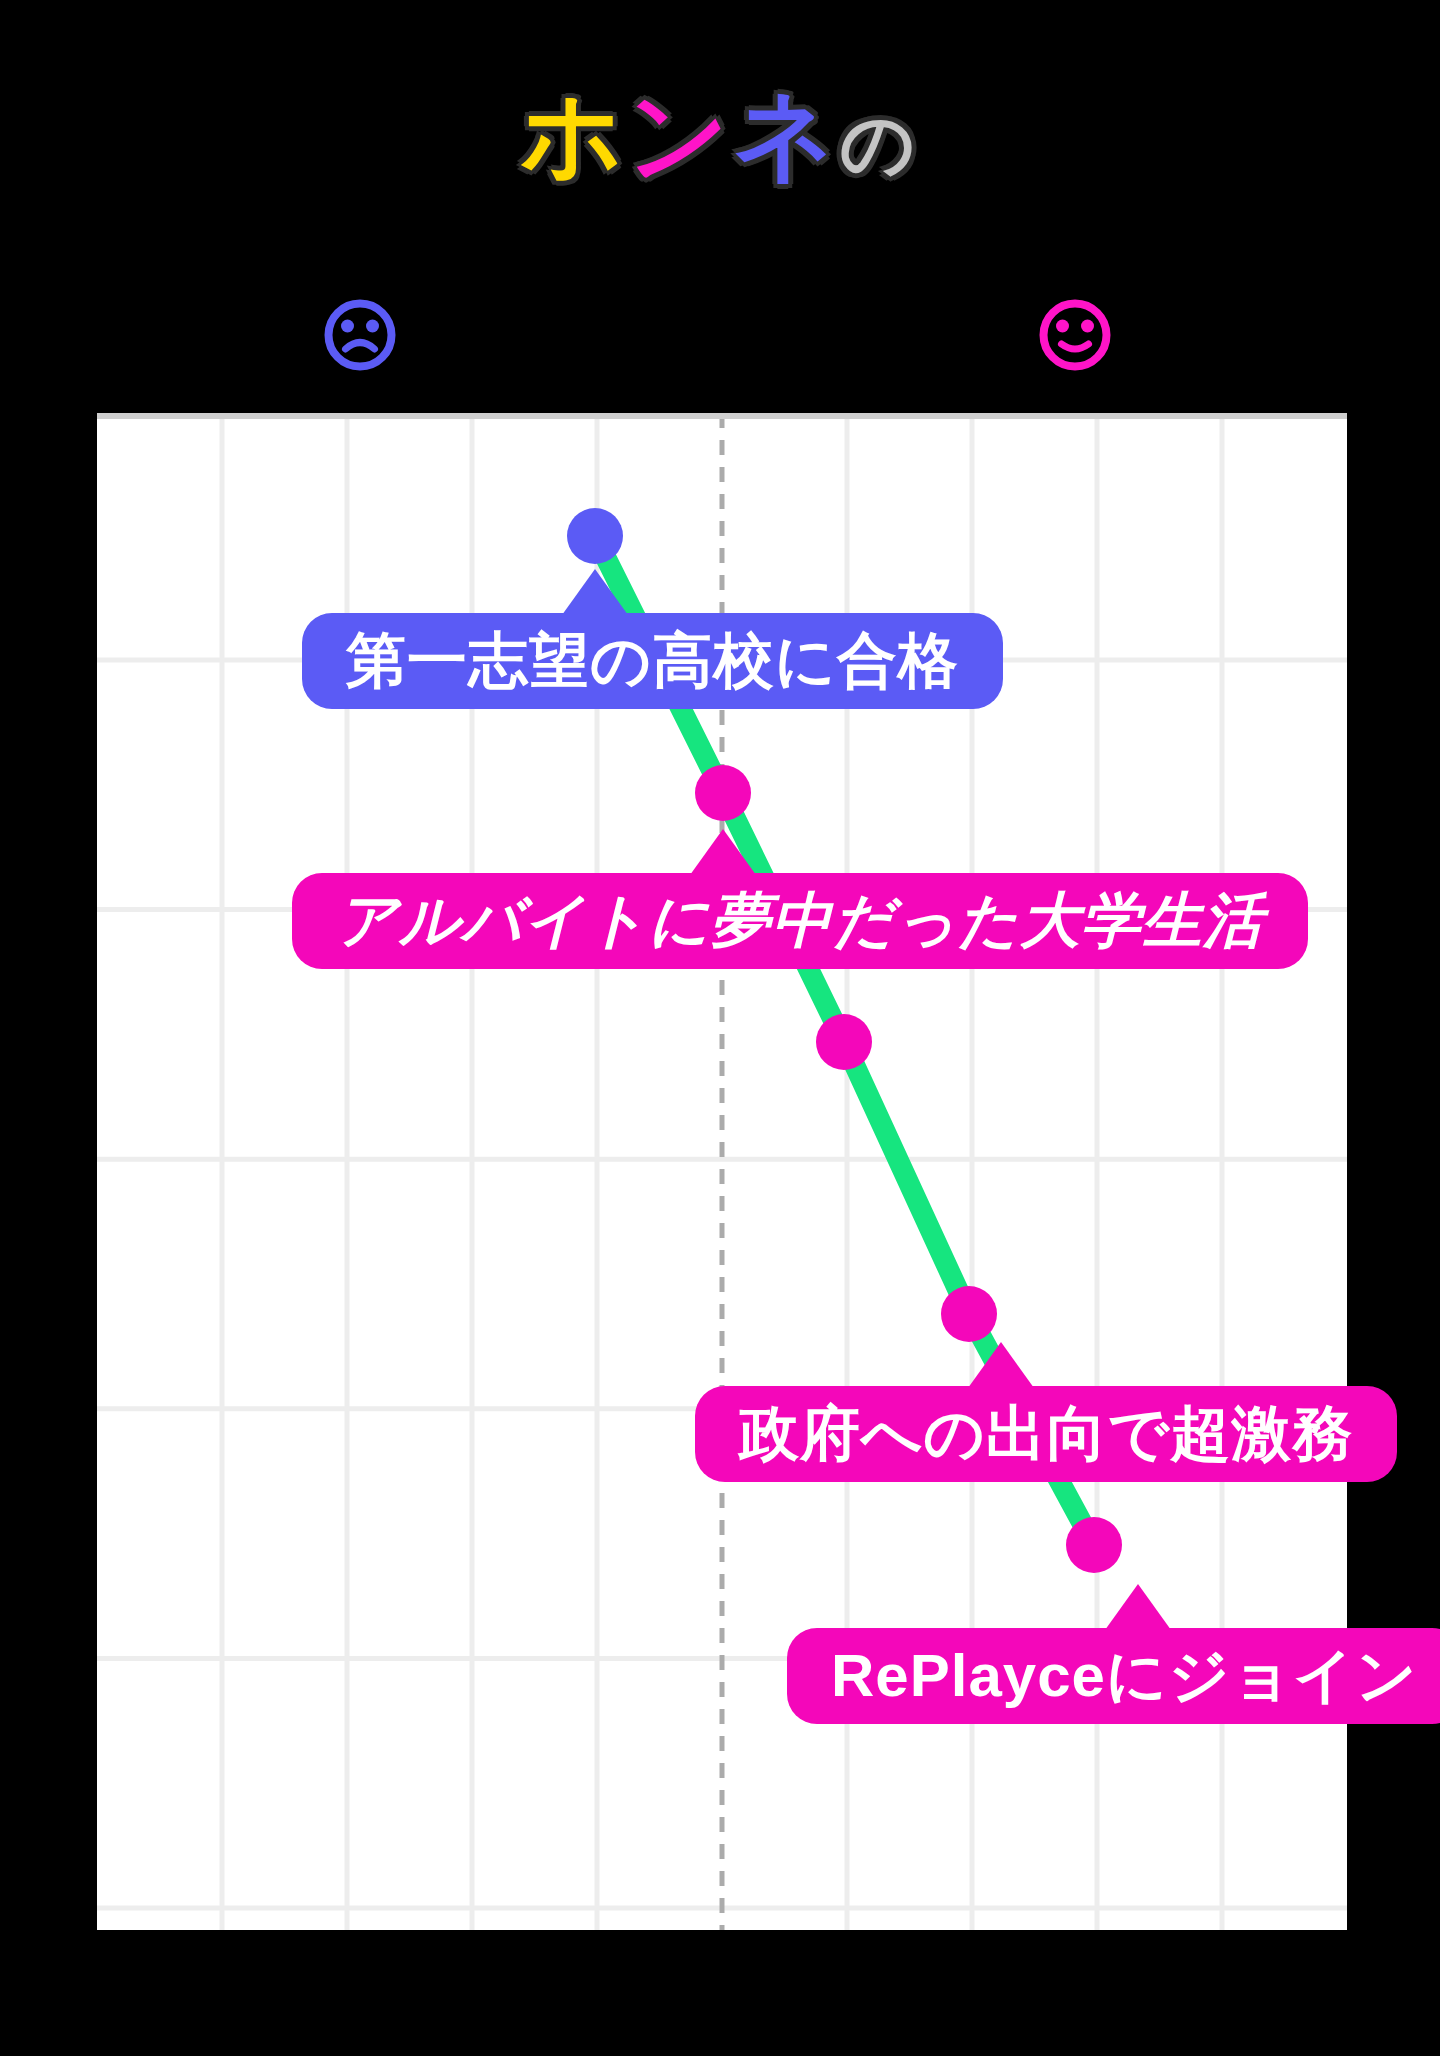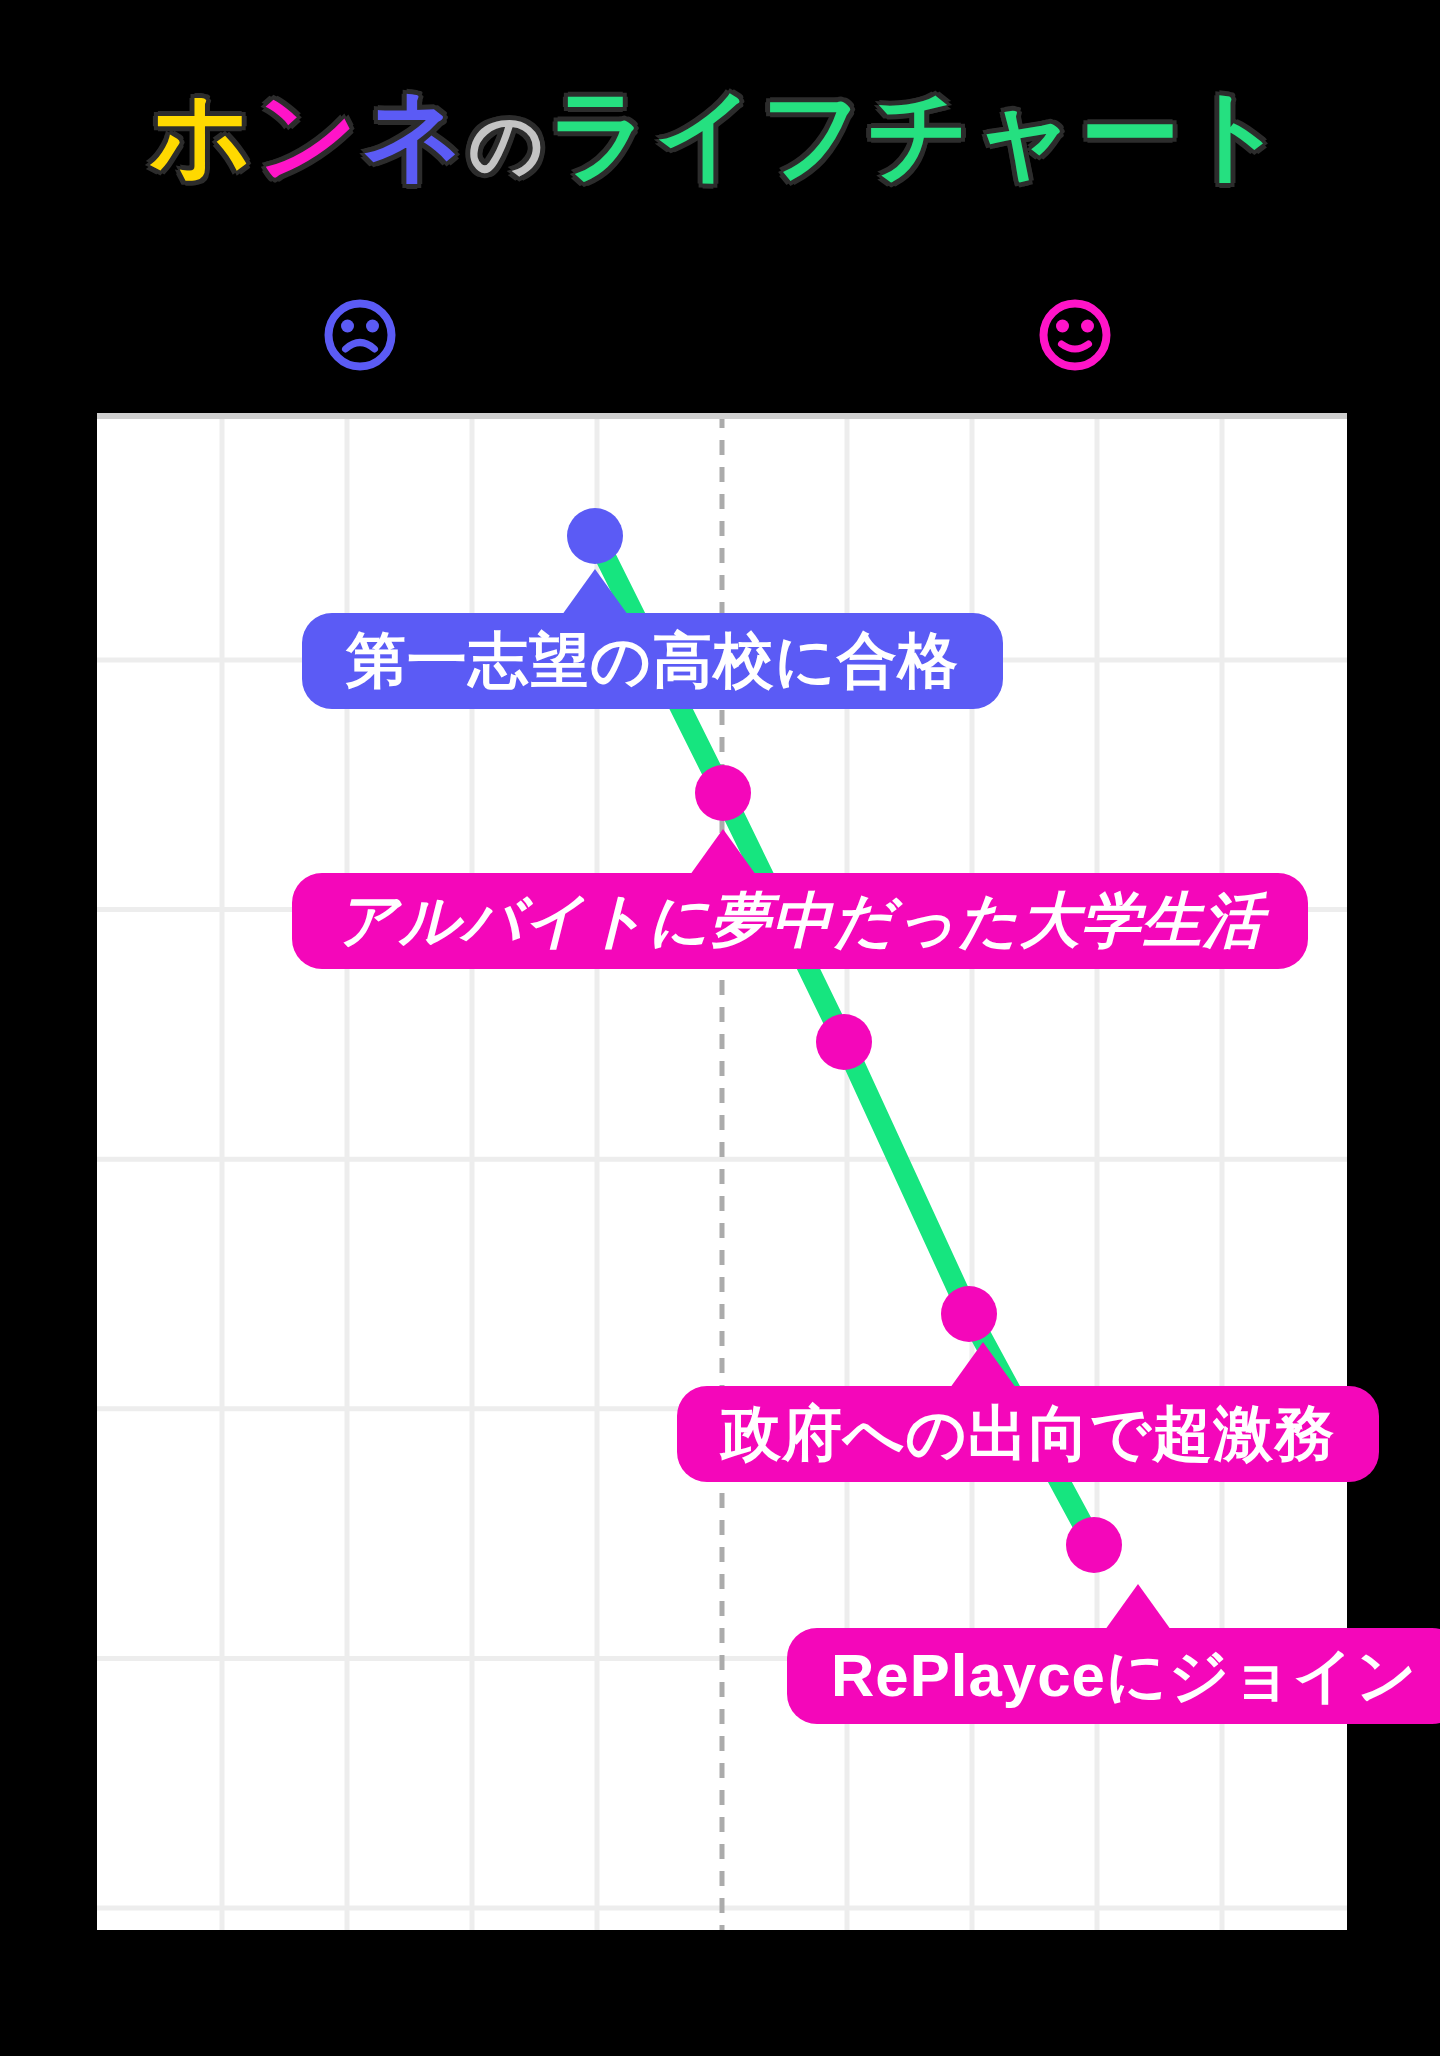--- a/index.html
+++ b/index.html
@@ -41,21 +41,20 @@
 </head>
 <body>
 
 <div id="page">
 
   <div id="title">
       <span class="tchar" style="color: rgb(255, 217, 0);">ホ</span>
       <span class="tchar" style="color: rgb(255, 20, 200);">ン</span>
       <span class="tchar" style="color: rgb(91, 91, 245);">ネ</span>
       <span class="tchar small" style="color: rgb(196, 196, 196);">の</span>
-      <span class="tchar" style="color: rgb(37, 224, 128);">ライフチャート</span>
     </div>
 
   <svg id="sad-face" class="face" width="80" height="80" viewBox="0 0 80 80">
     <circle cx="40" cy="40" r="31.5" fill="none" stroke="#5b5bf5" stroke-width="8"></circle>
     <circle cx="27.5" cy="31" r="6.5" fill="#5b5bf5"></circle>
     <circle cx="52.5" cy="31" r="6.5" fill="#5b5bf5"></circle>
     <path d="M 25.5 54 Q 40 41 54.5 54" fill="none" stroke="#5b5bf5" stroke-width="7" stroke-linecap="round"></path>
   </svg>
 
   <svg id="happy-face" class="face" width="80" height="80" viewBox="0 0 80 80">
@@ -85,17 +84,17 @@
         <rect x="0" y="0" width="1250" height="6" fill="#cfcfcf"></rect>
         <polyline points="498,123 626,380 747,629 872,901 997,1132" fill="none" stroke="#16e57f" stroke-width="21"></polyline>
         <circle cx="498" cy="123" r="28" fill="#5b5bf5"></circle>
         <circle cx="626" cy="380" r="28" fill="#f407ba"></circle>
         <circle cx="747" cy="629" r="28" fill="#f407ba"></circle>
         <circle cx="872" cy="901" r="28" fill="#f407ba"></circle>
         <circle cx="997" cy="1132" r="28" fill="#f407ba"></circle>
       </svg>
       <div class="bubble" style="left: 205px; top: 200px; background: rgb(91, 91, 245); color: rgb(255, 255, 255);"><span class="pointer" style="color: rgb(91, 91, 245); left: 260px;"></span><span>第一志望の高校に合格</span></div>
       <div class="bubble" style="left: 195px; top: 460px; background: rgb(244, 7, 186); color: rgb(255, 255, 255); font-style: italic;"><span class="pointer" style="color: rgb(244, 7, 186); left: 398px;"></span><span>アルバイトに夢中だった大学生活</span></div>
-      <div class="bubble" style="left: 580px; top: 973px; background: rgb(244, 7, 186); color: rgb(255, 255, 255);"><span class="pointer" style="color: rgb(244, 7, 186); left: 273px;"></span><span>政府への出向で超激務</span></div>
+      <div class="bubble" style="left: 598px; top: 973px; background: rgb(244, 7, 186); color: rgb(255, 255, 255);"><span class="pointer" style="color: rgb(244, 7, 186); left: 273px;"></span><span>政府への出向で超激務</span></div>
       <div class="bubble" style="left: 646px; top: 1215px; background: rgb(244, 7, 186); color: rgb(255, 255, 255); margin-left: 44px;"><span class="pointer" style="color: rgb(244, 7, 186); left: 318px;"></span><span>RePlayceにジョイン</span></div>
     </div>
 
 </div>
 
 </body></html>

